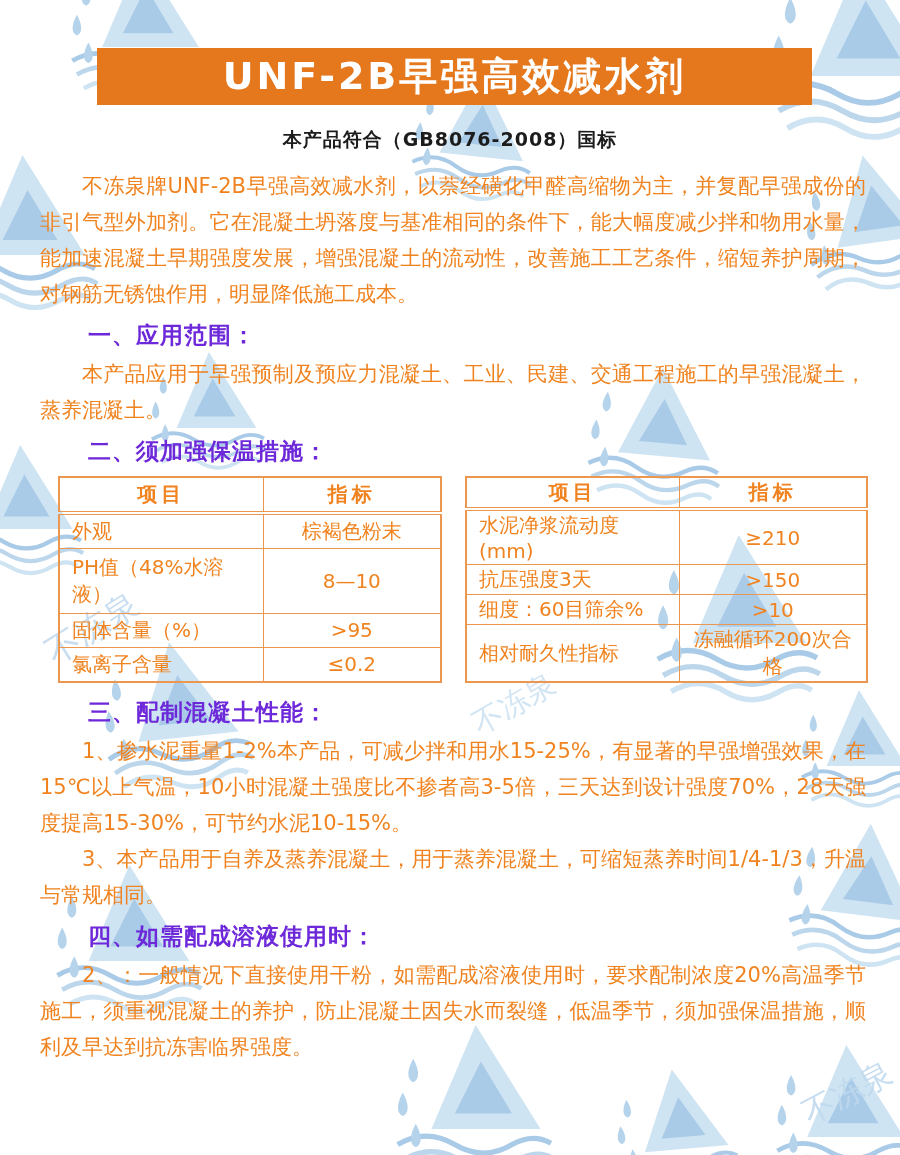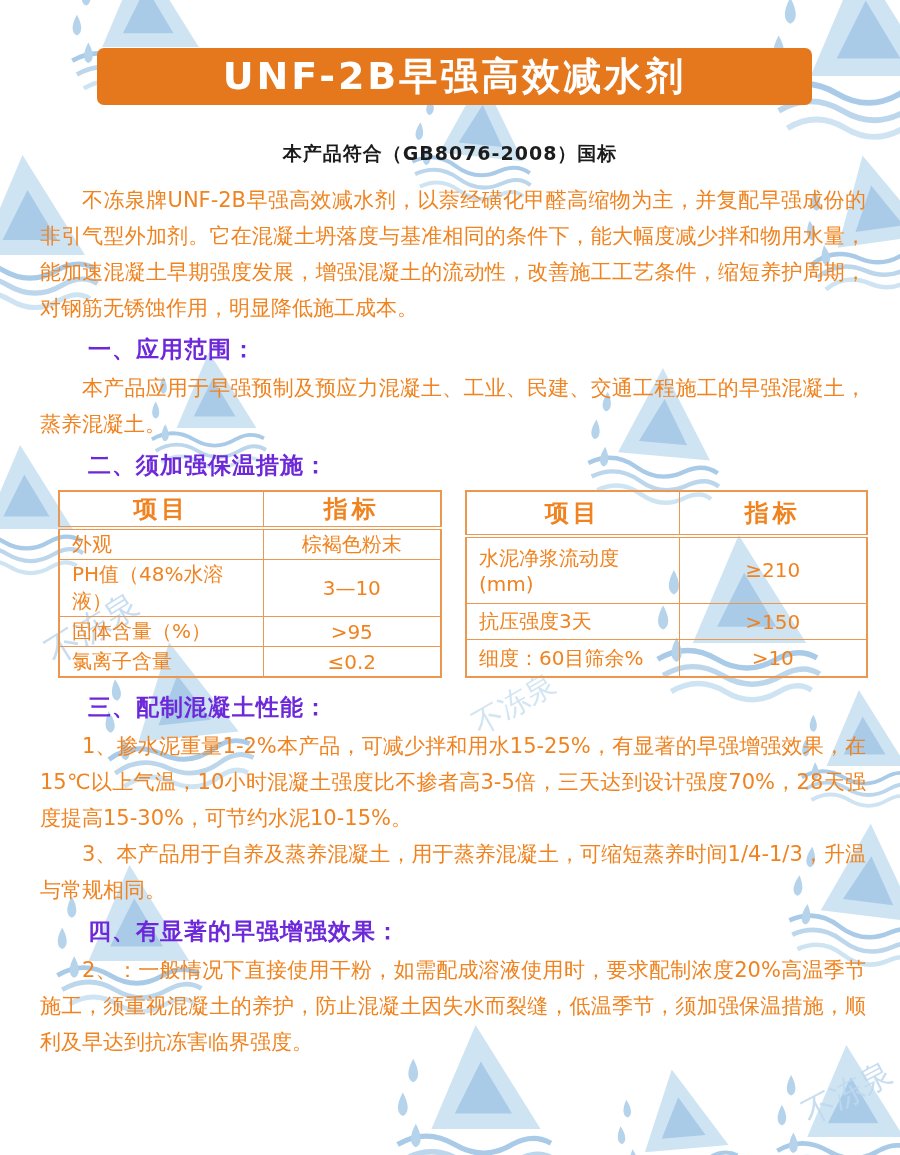--- a/index.html
+++ b/index.html
@@ -12,24 +12,24 @@
     position: relative; width: 900px; height: 1155px;
     overflow: hidden; background: #ffffff;
   }
   .wm-layer { position: absolute; inset: 0; z-index: 0; pointer-events: none; }
   .content { position: relative; z-index: 1; }
 
   .banner {
     margin: 48px 88px 0 97px; width: 715px; height: 57px;
     background: #E5771C; color: #ffffff;
     font-size: 38px; font-weight: bold; letter-spacing: 3px;
-    text-align: center; line-height: 57px; border-radius: 7px;
+    text-align: center; line-height: 57px;
   }
   .subtitle {
-    margin-top: 36px; text-align: center;
+    margin-top: 22px; text-align: center;
     color: #1c1c1c; font-size: 19px; font-weight: bold; letter-spacing: 1px;
   }
   .body-text {
     color: #F0831F; font-size: 21px; line-height: 36px;
     margin: 0 34px 0 40px; text-align: justify;
   }
   .indent2 { text-indent: 2em; }
   .intro { margin-top: 15px; }
   .sec-heading {
     color: #6d28d9; font-size: 23px; font-weight: bold;
@@ -39,21 +39,21 @@
     display: flex; gap: 23px; margin: 8px 32px 12px 58px;
   }
   table.spec-table {
     border-collapse: collapse; border: 2px solid #EC9750; background: transparent;
   }
   table.spec-table th, table.spec-table td {
     border: 1.5px solid #EC9750; color: #F0831F; font-size: 20px;
     height: 29px; padding: 1px 8px;
   }
   table.spec-table th {
-    font-size: 24px; font-weight: bold; height: 31px;
+    font-size: 20px; font-weight: bold; height: 31px;
     border-bottom: 4px double #EC9750; text-align: center; letter-spacing: 4px;
   }
   table.spec-table td.c-item { text-align: left; padding-left: 12px; }
   table.spec-table td.c-value { text-align: center; }
   .t-left { width: 384px; }
   .t-left .col-item { width: 204px; }
   .t-right { width: 403px; }
   .t-right .col-item { width: 213px; }
 </style>
 </head>
@@ -121,21 +121,21 @@
             <tr>
           <th>项目</th>
           <th>指标</th>
         </tr>
         <tr>
           <td class="c-item">外观</td>
           <td class="c-value">棕褐色粉末</td>
         </tr>
         <tr>
           <td class="c-item">PH值（48%水溶液）</td>
-          <td class="c-value">3—10</td>
+          <td class="c-value">8—10</td>
         </tr>
         <tr>
           <td class="c-item">固体含量（%）</td>
           <td class="c-value">&gt;95</td>
         </tr>
         <tr>
           <td class="c-item">氯离子含量</td>
           <td class="c-value">≤0.2</td>
         </tr>
       </tbody>
@@ -156,26 +156,30 @@
           <td class="c-value">≥210</td>
         </tr>
         <tr>
           <td class="c-item">抗压强度3天</td>
           <td class="c-value">&gt;150</td>
         </tr>
         <tr>
           <td class="c-item">细度：60目筛余%</td>
           <td class="c-value">&gt;10</td>
         </tr>
+        <tr>
+          <td class="c-item">相对耐久性指标</td>
+          <td class="c-value">冻融循环200次合格</td>
+        </tr>
       </tbody>
         </table>
 
     </div>
 
     <div class="sec-heading">三、配制混凝土性能：</div>
     <p class="body-text indent2">1、掺水泥重量1-2%本产品，可减少拌和用水15-25%，有显著的早强增强效果，在15℃以上气温，10小时混凝土强度比不掺者高3-5倍，三天达到设计强度70%，28天强度提高15-30%，可节约水泥10-15%。</p>
     <p class="body-text indent2">3、本产品用于自养及蒸养混凝土，用于蒸养混凝土，可缩短蒸养时间1/4-1/3，升温与常规相同。</p>
 
-    <div class="sec-heading">四、有显著的早强增强效果：</div>
+    <div class="sec-heading">四、如需配成溶液使用时：</div>
     <p class="body-text indent2">2、：一般情况下直接使用干粉，如需配成溶液使用时，要求配制浓度20%高温季节施工，须重视混凝土的养护，防止混凝土因失水而裂缝，低温季节，须加强保温措施，顺利及早达到抗冻害临界强度。</p>
 
   </div>
 </div>
 
 </body></html>

